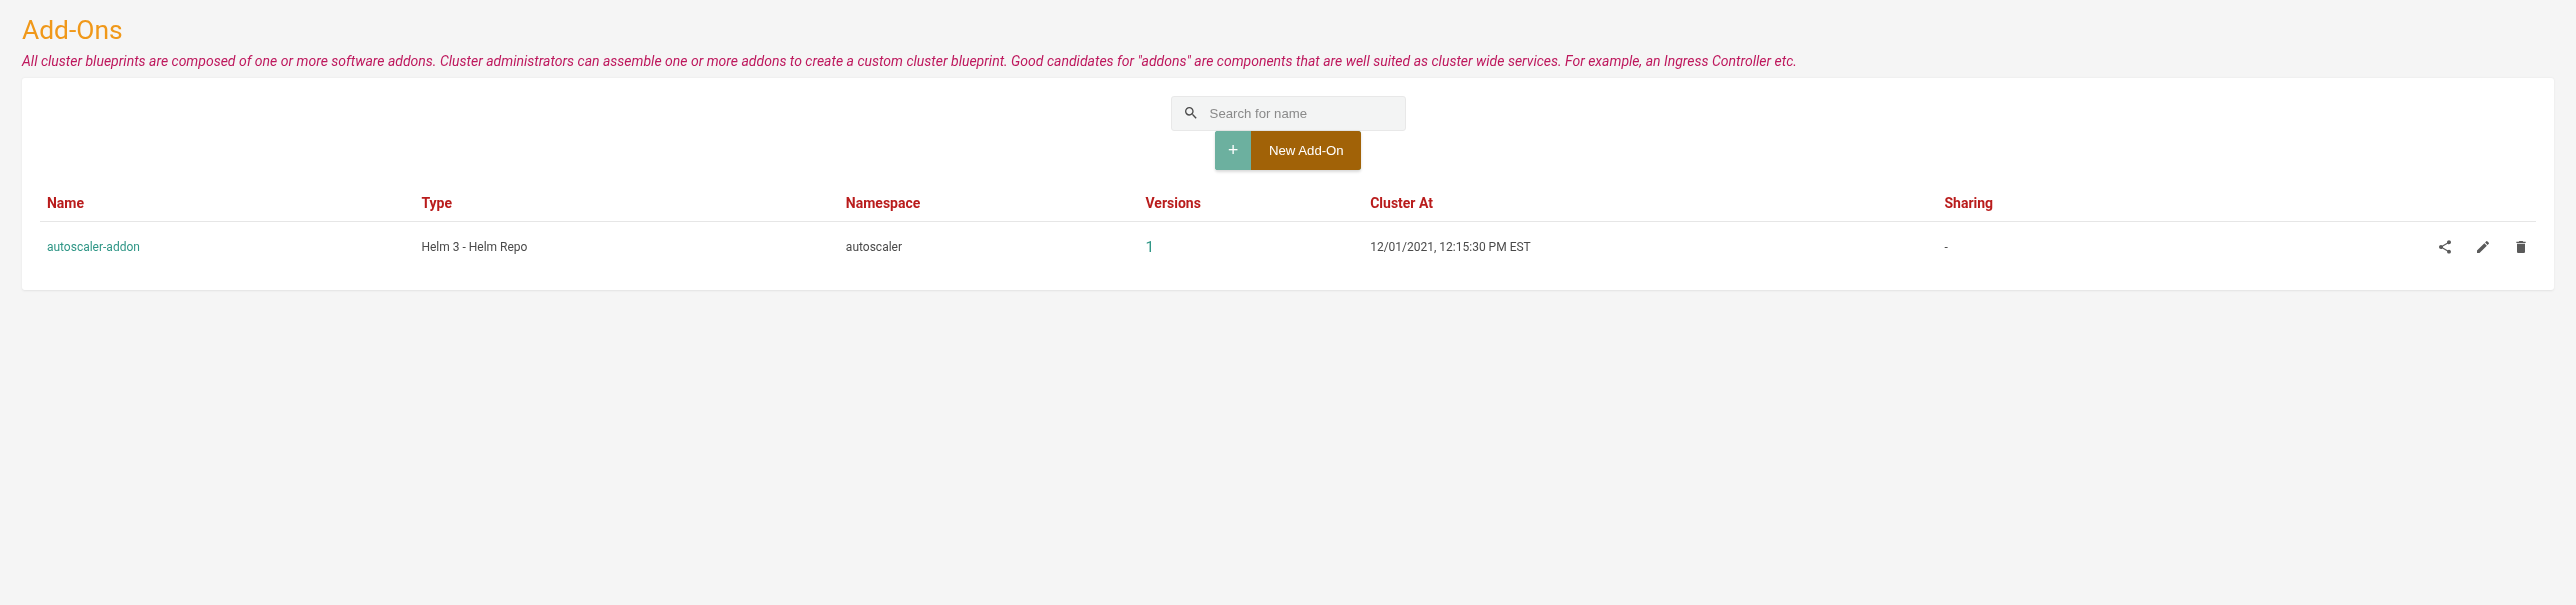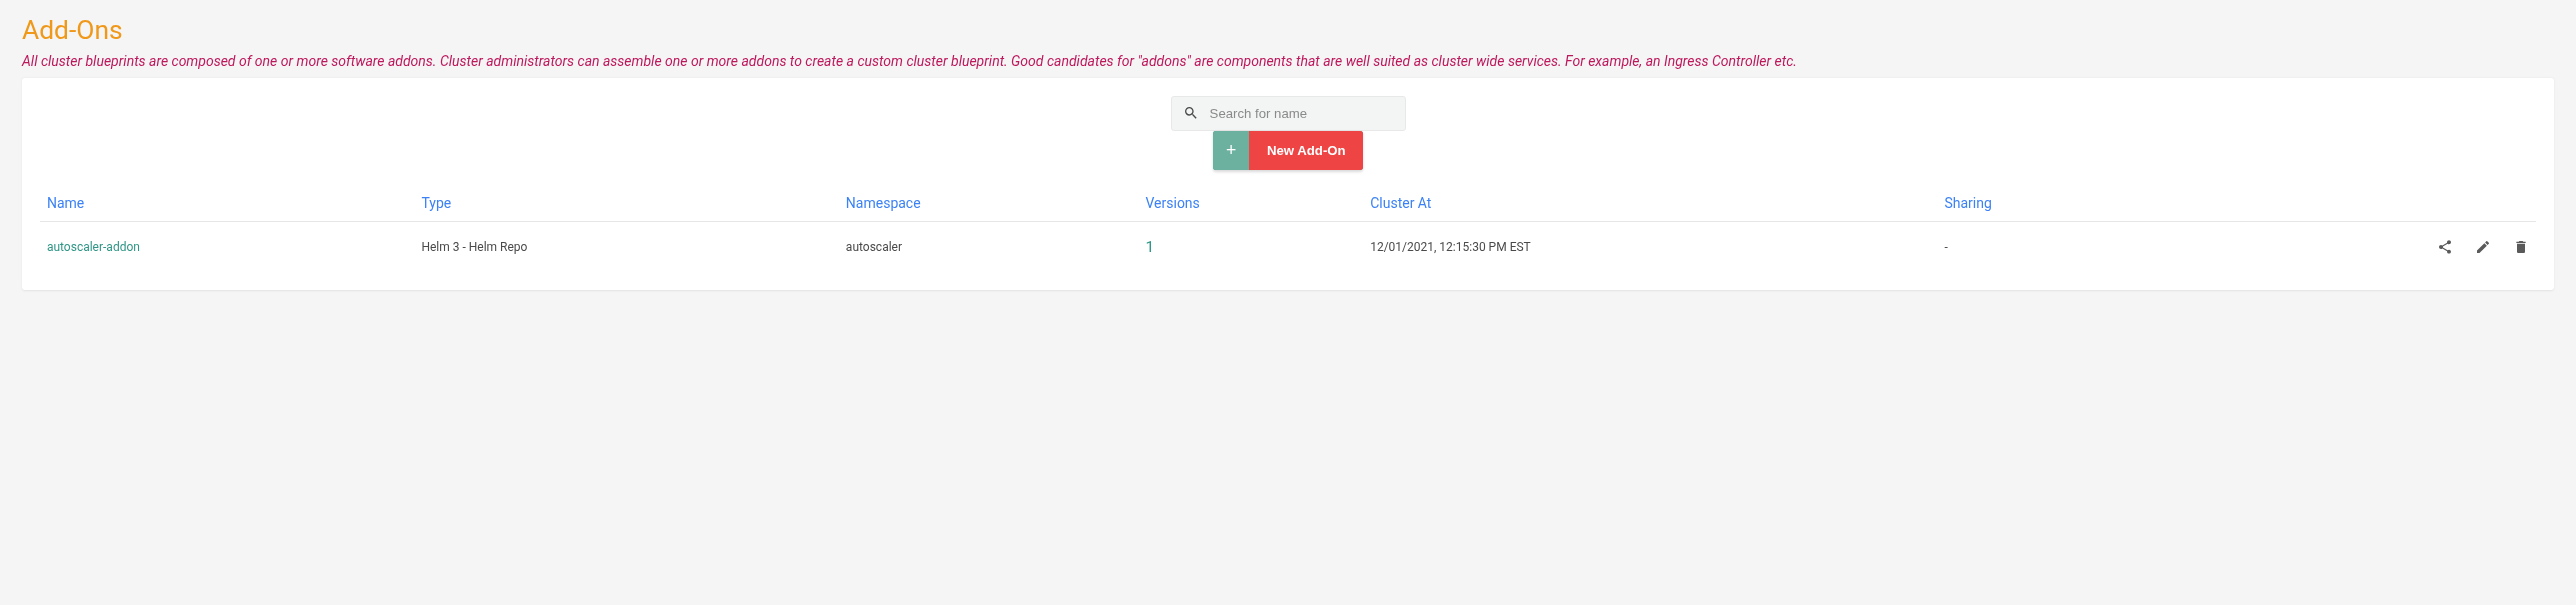--- a/index.html
+++ b/index.html
@@ -82,33 +82,32 @@
       background: #6cb09f;
       display: flex;
       align-items: center;
       justify-content: center;
       padding: 0 13.2px;
       font-size: 17.6px;
       font-weight: 300;
     }
     .new-btn .btn-label {
       padding: 11.8px 17.6px;
-      background: #ef4444;
+      background: #a16207;
       white-space: nowrap;
-      font-weight: bold;
     }
     table {
       width: 100%;
       border-collapse: collapse;
     }
     thead th {
       text-align: left;
       font-size: 14px;
-      font-weight: 400;
-      color: #3b82f6;
+      font-weight: 700;
+      color: #b91c1c;
       padding: 10.3px 7.3px;
       border-bottom: 0.7px solid #e6e6e6;
     }
     tbody td {
       padding: 16px 7.3px;
       font-size: 12px;
       color: #4a4a4a;
       border-top: 0.7px solid #f0f0f0;
     }
     .link-cell {

